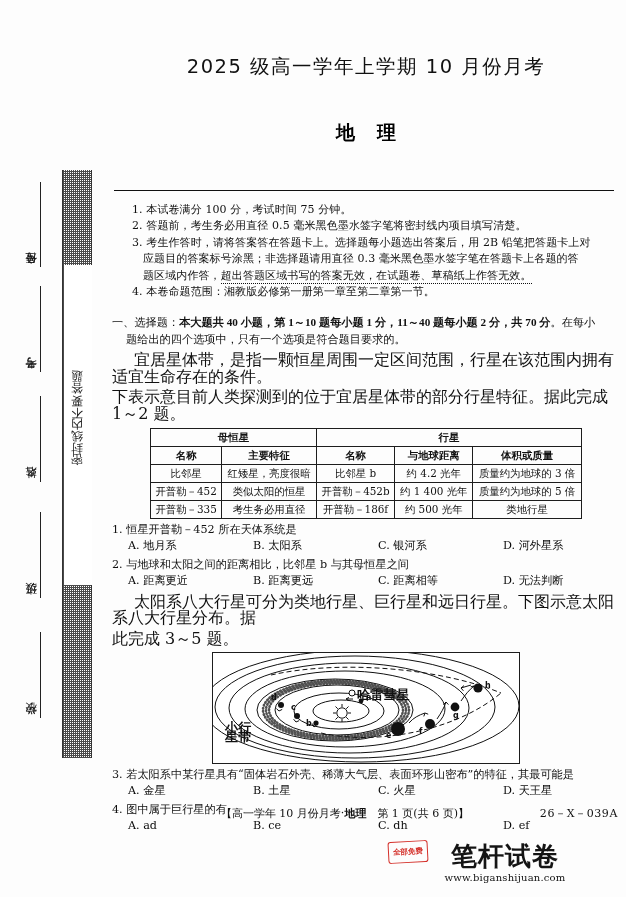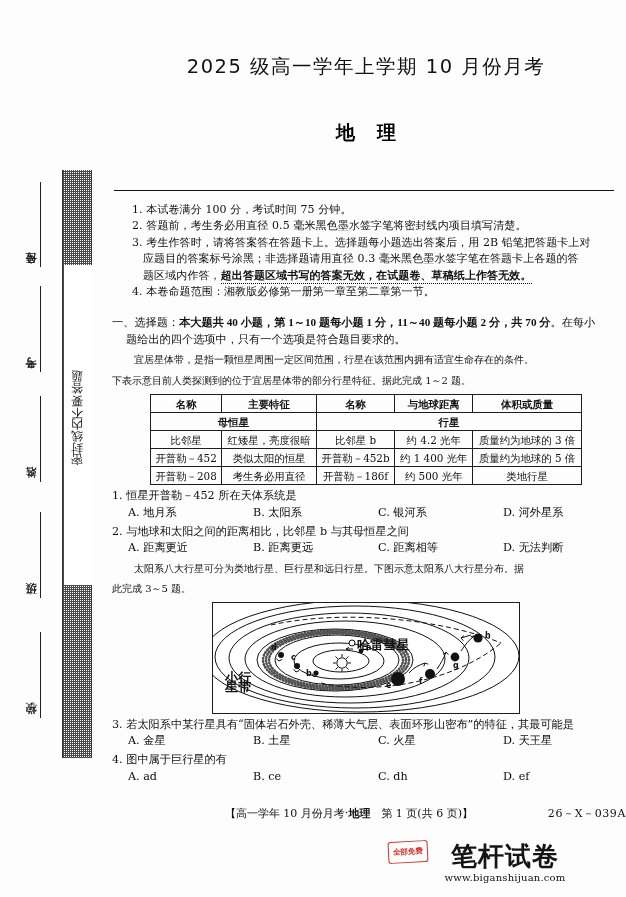--- a/index.html
+++ b/index.html
@@ -130,40 +130,40 @@
     font-size: 11px;
     line-height: 16.4px;
     letter-spacing: .1px;
     padding-left: 16px;
     text-indent: 0;
     color: #111;
   }
   .notice-item .cont { display: block; padding-left: 11px; }
   .dotted-em {
     font-family: "DejaVu Sans", "Liberation Sans", sans-serif;
-    font-weight: 700;
+    font-weight: 400;
     border-bottom: 1px dotted #111;
     padding-bottom: 1px;
   }
 
   .sec-head {
     margin-top: 14px;
     font-size: 11.2px;
     line-height: 16.4px;
     color: #111;
   }
   .sec-head b {
     font-family: Liberation Serif, serif;
     font-weight: 700;
   }
   .sec-head .l2 { display: block; padding-left: 14px; }
 
   .para {
     margin-top: 4px;
-    font-size: 10px;
+    font-size: 16px;
     line-height: 16.6px;
     text-indent: 22px;
     color: #111;
   }
   .para.flush { text-indent: 0; }
 
   
   table.data {
     margin: 5px auto 0 auto;
     border-collapse: collapse;
@@ -245,20 +245,21 @@
     font-family: "DejaVu Serif", "Liberation Serif", serif;
   }
   .footer .center b {
     font-family: "DejaVu Sans", "Liberation Sans", sans-serif;
     font-weight: 700;
   }
   .footer .code {
     font-family: "DejaVu Serif", "Liberation Serif", serif;
     font-size: 11px;
     letter-spacing: .6px;
+    padding-right: 8px;
   }
 
   
   .wm {
     position: absolute;
     right: 10px; bottom: 14px;
     text-align: center;
     width: 222px;
   }
   .wm-title {
@@ -350,46 +351,46 @@
       <span>一、选择题：</span><b>本大题共 40 小题，第 1～10 题每小题 1 分，11～40 题每小题 2 分，共 70 分</b><span>。在每小</span>
       <span class="l2">题给出的四个选项中，只有一个选项是符合题目要求的。</span>
     </div>
 
     <div class="para">宜居星体带，是指一颗恒星周围一定区间范围，行星在该范围内拥有适宜生命存在的条件。</div>
     <div class="para flush">下表示意目前人类探测到的位于宜居星体带的部分行星特征。据此完成 1～2 题。</div>
 
     <table class="data">
       <tbody>
           <tr>
+        <th class="grouphd" colspan="2">母恒星</th>
+        <th class="grouphd" colspan="3">行星</th>
+      </tr>
+      <tr>
         <th class="colhd">名称</th>
         <th class="colhd">主要特征</th>
         <th class="colhd">名称</th>
         <th class="colhd">与地球距离</th>
         <th class="colhd">体积或质量</th>
-      </tr>
-      <tr>
-        <th class="grouphd" colspan="2">母恒星</th>
-        <th class="grouphd" colspan="3">行星</th>
       </tr>
       <tr>
         <td>比邻星</td>
         <td>红矮星，亮度很暗</td>
         <td>比邻星 b</td>
         <td>约 4.2 光年</td>
         <td>质量约为地球的 3 倍</td>
       </tr>
       <tr>
         <td>开普勒－452</td>
         <td>类似太阳的恒星</td>
         <td>开普勒－452b</td>
         <td>约 1 400 光年</td>
         <td>质量约为地球的 5 倍</td>
       </tr>
       <tr>
-        <td>开普勒－208</td>
+        <td>开普勒－335</td>
         <td>考生务必用直径</td>
         <td>开普勒－186f</td>
         <td>约 500 光年</td>
         <td>类地行星</td>
       </tr>
     </tbody>
       </table>
 
     <div class="q">1. 恒星开普勒－452 所在天体系统是</div>
     <div class="opts">

